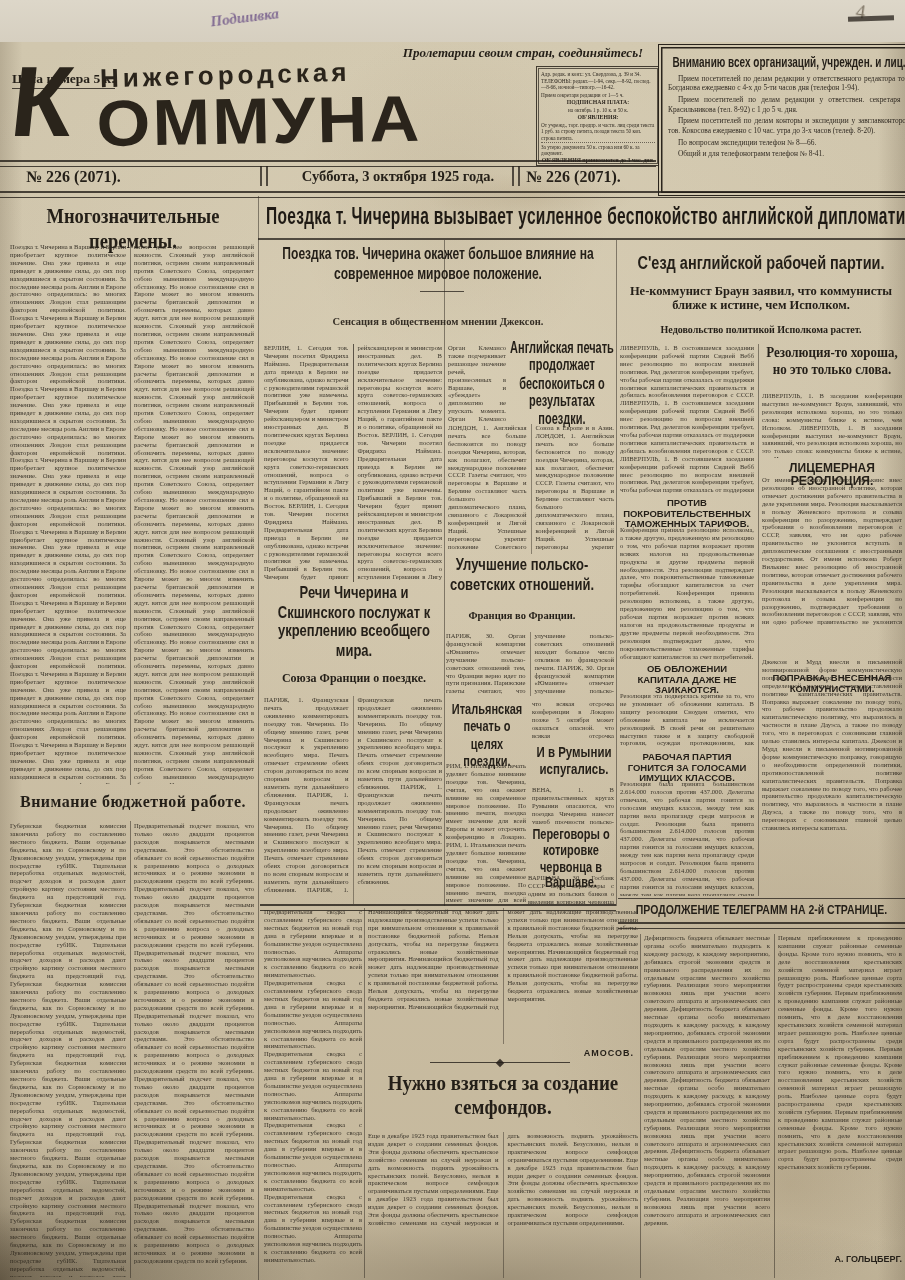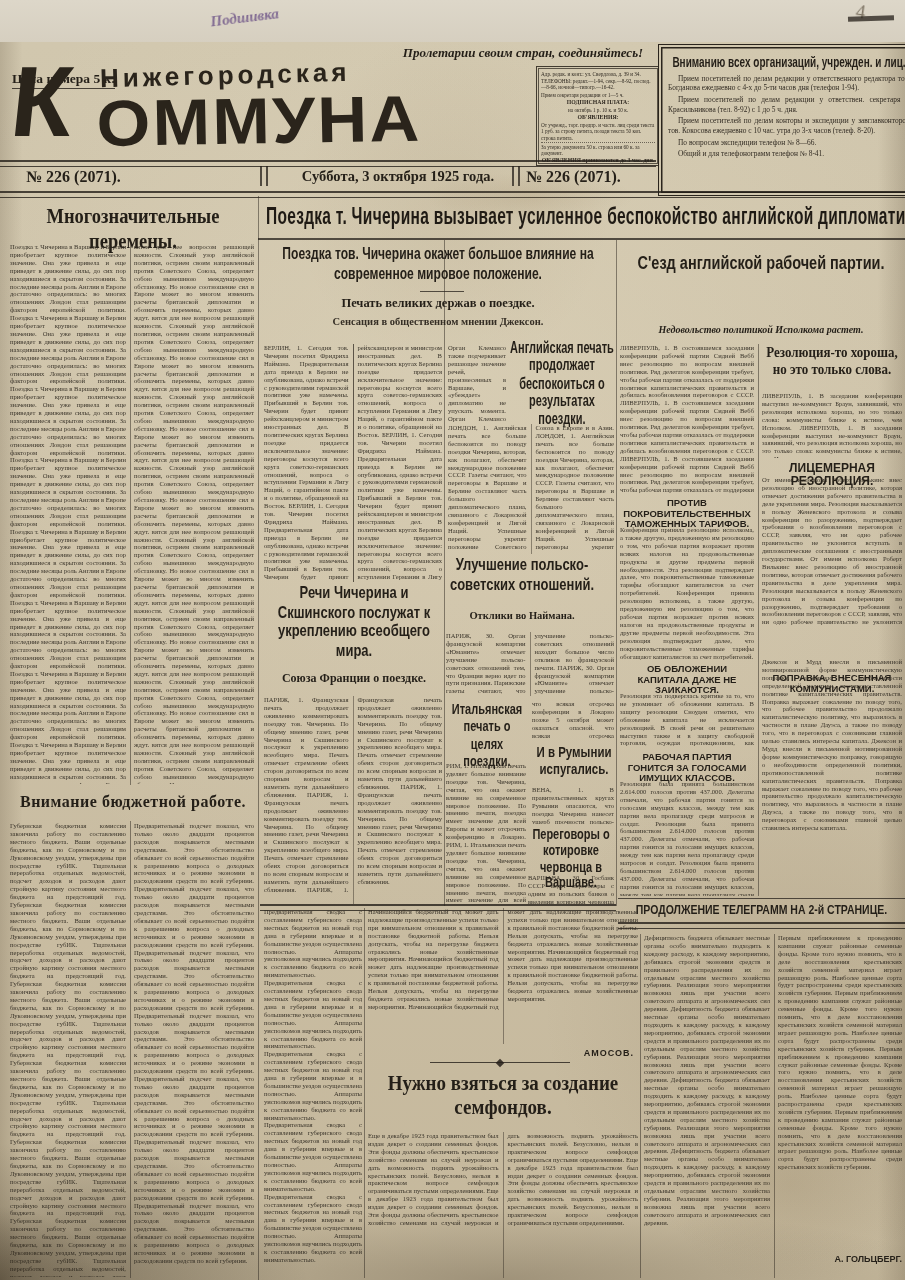--- a/index.html
+++ b/index.html
@@ -93,52 +93,52 @@
 
     <div class="hf" style="left:10px;top:750px;width:246px;font-size:16px;letter-spacing:.5px;transform:scaleY(1.1);transform-origin:center top;">Внимание бюджетной работе.</div>
     <div class="vr" style="left:130px;top:779px;height:457px;"></div>
     <div class="t" style="left:10px;top:780px;width:116px;height:455px;">Губернская бюджетная комиссия закончила работу по составлению местного бюджета. Ваши отдельные бюджеты, как по Сормовскому и по Лукояновскому уездам, утверждены при посредстве губИК. Тщательная переработка отдельных ведомостей, подсчет доходов и расходов дают стройную картину состояния местного бюджета на предстоящий год. Губернская бюджетная комиссия закончила работу по составлению местного бюджета. Ваши отдельные бюджеты, как по Сормовскому и по Лукояновскому уездам, утверждены при посредстве губИК. Тщательная переработка отдельных ведомостей, подсчет доходов и расходов дают стройную картину состояния местного бюджета на предстоящий год. Губернская бюджетная комиссия закончила работу по составлению местного бюджета. Ваши отдельные бюджеты, как по Сормовскому и по Лукояновскому уездам, утверждены при посредстве губИК. Тщательная переработка отдельных ведомостей, подсчет доходов и расходов дают стройную картину состояния местного бюджета на предстоящий год. Губернская бюджетная комиссия закончила работу по составлению местного бюджета. Ваши отдельные бюджеты, как по Сормовскому и по Лукояновскому уездам, утверждены при посредстве губИК. Тщательная переработка отдельных ведомостей, подсчет доходов и расходов дают стройную картину состояния местного бюджета на предстоящий год. Губернская бюджетная комиссия закончила работу по составлению местного бюджета. Ваши отдельные бюджеты, как по Сормовскому и по Лукояновскому уездам, утверждены при посредстве губИК. Тщательная переработка отдельных ведомостей, подсчет доходов и расходов дают стройную картину состояния местного бюджета на предстоящий год. Губернская бюджетная комиссия закончила работу по составлению местного бюджета. Ваши отдельные бюджеты, как по Сормовскому и по Лукояновскому уездам, утверждены при посредстве губИК. Тщательная переработка отдельных ведомостей, подсчет доходов и расходов дают стройную картину состояния местного бюджета на предстоящий год. Губернская бюджетная комиссия закончила работу по составлению местного бюджета. Ваши отдельные бюджеты, как по Сормовскому и по Лукояновскому уездам, утверждены при посредстве губИК. Тщательная переработка отдельных ведомостей, подсчет доходов и расходов дают стройную картину состояния местного бюджета на предстоящий год.</div>
     <div class="t" style="left:134px;top:780px;width:120px;height:455px;">Предварительный подсчет показал, что только около двадцати процентов расходов покрывается местными средствами. Это обстоятельство обязывает со всей серьезностью подойти к разрешению вопроса о доходных источниках и о режиме экономии в расходовании средств по всей губернии. Предварительный подсчет показал, что только около двадцати процентов расходов покрывается местными средствами. Это обстоятельство обязывает со всей серьезностью подойти к разрешению вопроса о доходных источниках и о режиме экономии в расходовании средств по всей губернии. Предварительный подсчет показал, что только около двадцати процентов расходов покрывается местными средствами. Это обстоятельство обязывает со всей серьезностью подойти к разрешению вопроса о доходных источниках и о режиме экономии в расходовании средств по всей губернии. Предварительный подсчет показал, что только около двадцати процентов расходов покрывается местными средствами. Это обстоятельство обязывает со всей серьезностью подойти к разрешению вопроса о доходных источниках и о режиме экономии в расходовании средств по всей губернии. Предварительный подсчет показал, что только около двадцати процентов расходов покрывается местными средствами. Это обстоятельство обязывает со всей серьезностью подойти к разрешению вопроса о доходных источниках и о режиме экономии в расходовании средств по всей губернии. Предварительный подсчет показал, что только около двадцати процентов расходов покрывается местными средствами. Это обстоятельство обязывает со всей серьезностью подойти к разрешению вопроса о доходных источниках и о режиме экономии в расходовании средств по всей губернии. Предварительный подсчет показал, что только около двадцати процентов расходов покрывается местными средствами. Это обстоятельство обязывает со всей серьезностью подойти к разрешению вопроса о доходных источниках и о режиме экономии в расходовании средств по всей губернии.</div>
 
     <div class="vr" style="left:616px;top:198px;height:666px;"></div>
 
     <div class="hs" style="left:266px;top:202px;width:344px;font-size:11.5px;transform:scale(1.05,1.5);transform-origin:center top;">Поездка тов. Чичерина окажет большое влияние на современное мировое положение.</div>
     <div class="hr" style="left:420px;top:249px;width:44px;"></div>
-    <div class="hf" style="left:266px;top:254px;width:344px;font-size:12.5px;">Печать великих держав о поездке.</div>
     <div class="hf" style="left:266px;top:274px;width:344px;font-size:10.5px;color:#352e25;">Сенсация в общественном мнении Джексон.</div>
 
     <div class="t c2" style="left:264px;top:302px;width:178px;height:238px;">БЕРЛИН, 1. Сегодня тов. Чичерин посетил Фридриха Наймана. Предварительная дата приезда в Берлин не опубликована, однако встречи с руководителями германской политики уже намечены. Прибывший в Берлин тов. Чичерин будет принят рейхсканцлером и министром иностранных дел. В политических кругах Берлина поездке придается исключительное значение: переговоры коснутся всего круга советско-германских отношений, вопроса о вступлении Германии в Лигу Наций, о гарантийном пакте и о политике, обращенной на Восток. БЕРЛИН, 1. Сегодня тов. Чичерин посетил Фридриха Наймана. Предварительная дата приезда в Берлин не опубликована, однако встречи с руководителями германской политики уже намечены. Прибывший в Берлин тов. Чичерин будет принят рейхсканцлером и министром иностранных дел. В политических кругах Берлина поездке придается исключительное значение: переговоры коснутся всего круга советско-германских отношений, вопроса о вступлении Германии в Лигу Наций, о гарантийном пакте и о политике, обращенной на Восток. БЕРЛИН, 1. Сегодня тов. Чичерин посетил Фридриха Наймана. Предварительная дата приезда в Берлин не опубликована, однако встречи с руководителями германской политики уже намечены. Прибывший в Берлин тов. Чичерин будет принят рейхсканцлером и министром иностранных дел. В политических кругах Берлина поездке придается исключительное значение: переговоры коснутся всего круга советско-германских отношений, вопроса о вступлении Германии в Лигу Наций, о гарантийном пакте и о политике, обращенной на Восток. БЕРЛИН, 1. Сегодня тов. Чичерин посетил Фридриха Наймана. Предварительная дата приезда в Берлин не опубликована, однако встречи с руководителями германской политики уже намечены. Прибывший в Берлин тов. Чичерин будет принят рейхсканцлером и министром иностранных дел. В политических кругах Берлина поездке придается исключительное значение: переговоры коснутся всего круга советско-германских отношений, вопроса о вступлении Германии в Лигу Наций, о гарантийном пакте и о политике, обращенной на Восток.</div>
     <div class="vr" style="left:444px;top:198px;height:666px;"></div>
 
     <div class="t" style="left:448px;top:302px;width:58px;height:78px;">Орган Клемансо также подчеркивает решающее значение речей, произнесенных в Варшаве, и «убеждает» дипломатию не упускать момента. Орган Клемансо также подчеркивает решающее значение речей, произнесенных в Варшаве, и «убеждает» дипломатию не упускать момента. Орган Клемансо также подчеркивает решающее значение речей, произнесенных в Варшаве, и «убеждает» дипломатию не упускать момента.</div>
     <div class="hs" style="left:510px;top:296px;width:104px;font-size:11px;transform:scale(1,1.45);transform-origin:center top;">Английская печать продолжает беспокоиться о результатах поездки.</div>
     <div class="t c2" style="left:448px;top:382px;width:166px;height:130px;">ЛОНДОН, 1. Английская печать все больше беспокоится по поводу поездки Чичерина, которая, как полагают, обеспечит международное положение СССР. Газеты считают, что переговоры в Варшаве и Берлине составляют часть большого дипломатического плана, связанного с Локарнской конференцией и Лигой Наций. Успешные переговоры укрепят положение Советского Союза в Европе и в Азии. ЛОНДОН, 1. Английская печать все больше беспокоится по поводу поездки Чичерина, которая, как полагают, обеспечит международное положение СССР. Газеты считают, что переговоры в Варшаве и Берлине составляют часть большого дипломатического плана, связанного с Локарнской конференцией и Лигой Наций. Успешные переговоры укрепят положение Советского Союза в Европе и в Азии. ЛОНДОН, 1. Английская печать все больше беспокоится по поводу поездки Чичерина, которая, как полагают, обеспечит международное положение СССР. Газеты считают, что переговоры в Варшаве и Берлине составляют часть большого дипломатического плана, связанного с Локарнской конференцией и Лигой Наций. Успешные переговоры укрепят положение Советского Союза в Европе и в Азии.</div>
 
     <div class="hs" style="left:446px;top:514px;width:152px;font-size:13px;transform:scale(1,1.3);transform-origin:center top;">Улучшение польско-советских отношений.</div>
-    <div class="hf" style="left:446px;top:568px;width:152px;font-size:10.5px;">Отклики во Наймана.</div>
+    <div class="hf" style="left:446px;top:568px;width:152px;font-size:10.5px;">Франция во Франции.</div>
     <div class="t c2" style="left:446px;top:590px;width:168px;height:64px;">ПАРИЖ, 30. Орган французской компартии «Юманите» отмечает улучшение польско-советских отношений тем, что Франция верно идет по пути признания. Парижские газеты считают, что улучшение польско-советских отношений находит большое число откликов во французской печати. ПАРИЖ, 30. Орган французской компартии «Юманите» отмечает улучшение польско-советских отношений тем, что Франция верно идет по пути признания. Парижские газеты считают, что улучшение польско-советских отношений находит большое число откликов во французской печати. ПАРИЖ, 30. Орган французской компартии «Юманите» отмечает улучшение польско-советских отношений тем, что Франция верно идет по пути признания. Парижские газеты считают, что улучшение польско-советских отношений находит большое число откликов во французской печати.</div>
 
     <div class="hs" style="left:446px;top:658px;width:82px;font-size:11px;transform:scale(1,1.4);transform-origin:center top;">Итальянская печать о целях поездки.</div>
     <div class="t" style="left:446px;top:720px;width:80px;height:142px;">РИМ, 1. Итальянская печать уделяет большое внимание поездке тов. Чичерина, считая, что она окажет влияние на современное мировое положение. По мнению печати, поездка имеет значение для всей Европы и может отсрочить конференцию в Локарно. РИМ, 1. Итальянская печать уделяет большое внимание поездке тов. Чичерина, считая, что она окажет влияние на современное мировое положение. По мнению печати, поездка имеет значение для всей Европы и может отсрочить конференцию в Локарно. РИМ, 1. Итальянская печать уделяет большое внимание поездке тов. Чичерина, считая, что она окажет влияние на современное мировое положение. По мнению печати, поездка имеет значение для всей Европы и может отсрочить конференцию в Локарно.</div>
 
     <div class="t" style="left:532px;top:658px;width:82px;height:40px;">что всякая отсрочка конференции в Локарно позже 5 октября может оказаться опасной. что всякая отсрочка конференции в Локарно позже 5 октября может оказаться опасной.</div>
     <div class="hs" style="left:532px;top:702px;width:84px;font-size:11.5px;transform:scale(1,1.3);transform-origin:center top;">И в Румынии испугались.</div>
     <div class="t" style="left:532px;top:744px;width:82px;height:38px;">ВЕНА, 1. В правительственных кругах Румынии опасаются, что поездка Чичерина нанесет ущерб прочности польско-румынского союза. ВЕНА, 1. В правительственных кругах Румынии опасаются, что поездка Чичерина нанесет ущерб прочности польско-румынского союза.</div>
     <div class="hs" style="left:528px;top:784px;width:86px;font-size:11px;transform:scale(1,1.3);transform-origin:center top;">Переговоры о котировке червонца в Варшаве.</div>
     <div class="t" style="left:528px;top:832px;width:86px;height:30px;">ВАРШАВА, 30. Госбанк СССР ведет переговоры с одним из польских банков о введении котировки червонца на варшавской бирже. Переговоры протекают благоприятно. ВАРШАВА, 30. Госбанк СССР ведет переговоры с одним из польских банков о введении котировки червонца на варшавской бирже. Переговоры протекают благоприятно.</div>
 
     <div class="vr" style="left:353px;top:302px;height:238px;"></div>
     <div class="hs" style="left:264px;top:542px;width:180px;font-size:13px;transform:scale(1,1.3);transform-origin:center top;">Речи Чичерина и Скшинского послужат к укреплению всеобщего мира.</div>
     <div class="hf" style="left:264px;top:630px;width:180px;font-size:12px;">Союза Франции о поездке.</div>
     <div class="t c2" style="left:264px;top:654px;width:178px;height:208px;">ПАРИЖ, 1. Французская печать продолжает оживленно комментировать поездку тов. Чичерина. По общему мнению газет, речи Чичерина и Скшинского послужат к укреплению всеобщего мира. Печать отмечает стремление обеих сторон договориться по всем спорным вопросам и наметить пути дальнейшего сближения. ПАРИЖ, 1. Французская печать продолжает оживленно комментировать поездку тов. Чичерина. По общему мнению газет, речи Чичерина и Скшинского послужат к укреплению всеобщего мира. Печать отмечает стремление обеих сторон договориться по всем спорным вопросам и наметить пути дальнейшего сближения. ПАРИЖ, 1. Французская печать продолжает оживленно комментировать поездку тов. Чичерина. По общему мнению газет, речи Чичерина и Скшинского послужат к укреплению всеобщего мира. Печать отмечает стремление обеих сторон договориться по всем спорным вопросам и наметить пути дальнейшего сближения. ПАРИЖ, 1. Французская печать продолжает оживленно комментировать поездку тов. Чичерина. По общему мнению газет, речи Чичерина и Скшинского послужат к укреплению всеобщего мира. Печать отмечает стремление обеих сторон договориться по всем спорным вопросам и наметить пути дальнейшего сближения.</div>
 
     <div class="hr2" style="left:260px;top:862px;width:356px;"></div>
 
     <div class="hs" style="left:620px;top:210px;width:282px;font-size:14.5px;transform:scale(1,1.3);transform-origin:center top;">С'езд английской рабочей партии.</div>
-    <div class="hf" style="left:624px;top:282px;width:274px;font-size:10px;font-style:italic;">Недовольство политикой Исполкома растет.</div>
+    <div class="hf" style="left:624px;top:242px;width:274px;font-size:12.5px;">Не-коммунист Браун заявил, что коммунисты ближе к истине, чем Исполком.</div>
+    <div class="hf" style="left:624px;top:282px;width:274px;font-size:10px;">Недовольство политикой Исполкома растет.</div>
     <div class="vr" style="left:758px;top:302px;height:552px;"></div>
 
     <div class="t" style="left:620px;top:302px;width:134px;height:152px;">ЛИВЕРПУЛЬ, 1. В состоявшемся заседании конференции рабочей партии Сидней Вебб внес резолюцию по вопросам внешней политики. Ряд делегатов конференции требует, чтобы рабочая партия отказалась от поддержки политики капиталистических правительств и добилась возобновления переговоров с СССР. ЛИВЕРПУЛЬ, 1. В состоявшемся заседании конференции рабочей партии Сидней Вебб внес резолюцию по вопросам внешней политики. Ряд делегатов конференции требует, чтобы рабочая партия отказалась от поддержки политики капиталистических правительств и добилась возобновления переговоров с СССР. ЛИВЕРПУЛЬ, 1. В состоявшемся заседании конференции рабочей партии Сидней Вебб внес резолюцию по вопросам внешней политики. Ряд делегатов конференции требует, чтобы рабочая партия отказалась от поддержки политики капиталистических правительств и добилась возобновления переговоров с СССР.</div>
     <div class="hs" style="left:620px;top:456px;width:134px;font-size:9.5px;">ПРОТИВ ПОКРОВИТЕЛЬСТВЕННЫХ ТАМОЖЕННЫХ ТАРИФОВ.</div>
     <div class="t" style="left:620px;top:484px;width:134px;height:134px;">Конференция приняла резолюцию исполкома, а также другую, предложенную им резолюцию о том, что рабочая партия возражает против всяких налогов на продовольственные продукты и другие предметы первой необходимости. Эта резолюция подтверждает далее, что покровительственные таможенные тарифы обогащают капиталистов за счет потребителей. Конференция приняла резолюцию исполкома, а также другую, предложенную им резолюцию о том, что рабочая партия возражает против всяких налогов на продовольственные продукты и другие предметы первой необходимости. Эта резолюция подтверждает далее, что покровительственные таможенные тарифы обогащают капиталистов за счет потребителей.</div>
     <div class="hs" style="left:620px;top:622px;width:134px;font-size:9.5px;">ОБ ОБЛОЖЕНИИ КАПИТАЛА ДАЖЕ НЕ ЗАИКАЮТСЯ.</div>
     <div class="t" style="left:620px;top:650px;width:134px;height:56px;">Резолюция эта подверглась критике за то, что не упоминает об обложении капитала. В защиту резолюции Сноуден отметил, что обложение капитала не исключается резолюцией. В своей речи он решительно выступил также и в защиту свободной торговли, осуждая протекционизм, как выгодный только для капиталистов. Резолюция эта подверглась критике за то, что не упоминает об обложении капитала. В защиту резолюции Сноуден отметил, что обложение капитала не исключается резолюцией. В своей речи он решительно выступил также и в защиту свободной торговли, осуждая протекционизм, как выгодный только для капиталистов.</div>
     <div class="hs" style="left:620px;top:710px;width:134px;font-size:9.5px;">РАБОЧАЯ ПАРТИЯ ГОНИТСЯ ЗА ГОЛОСАМИ ИМУЩИХ КЛАССОВ.</div>
     <div class="t" style="left:620px;top:738px;width:134px;height:116px;">Резолюция была принята большинством 2.614.000 голосов против 437.000. Делегаты отмечали, что рабочая партия гонится за голосами имущих классов, между тем как партия вела пропаганду среди матросов и солдат. Резолюция была принята большинством 2.614.000 голосов против 437.000. Делегаты отмечали, что рабочая партия гонится за голосами имущих классов, между тем как партия вела пропаганду среди матросов и солдат. Резолюция была принята большинством 2.614.000 голосов против 437.000. Делегаты отмечали, что рабочая партия гонится за голосами имущих классов, между тем как партия вела пропаганду среди матросов и солдат.</div>
 

